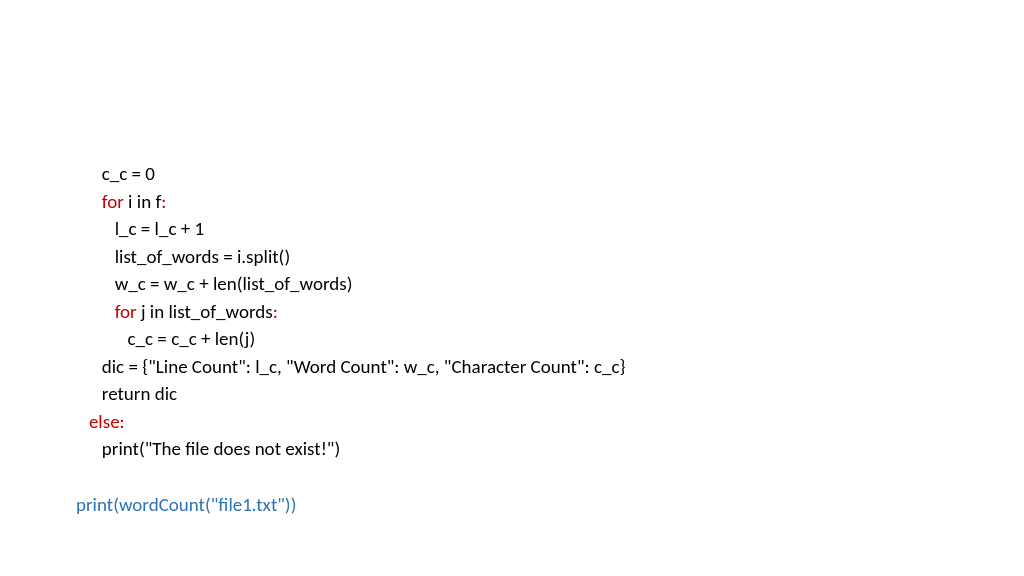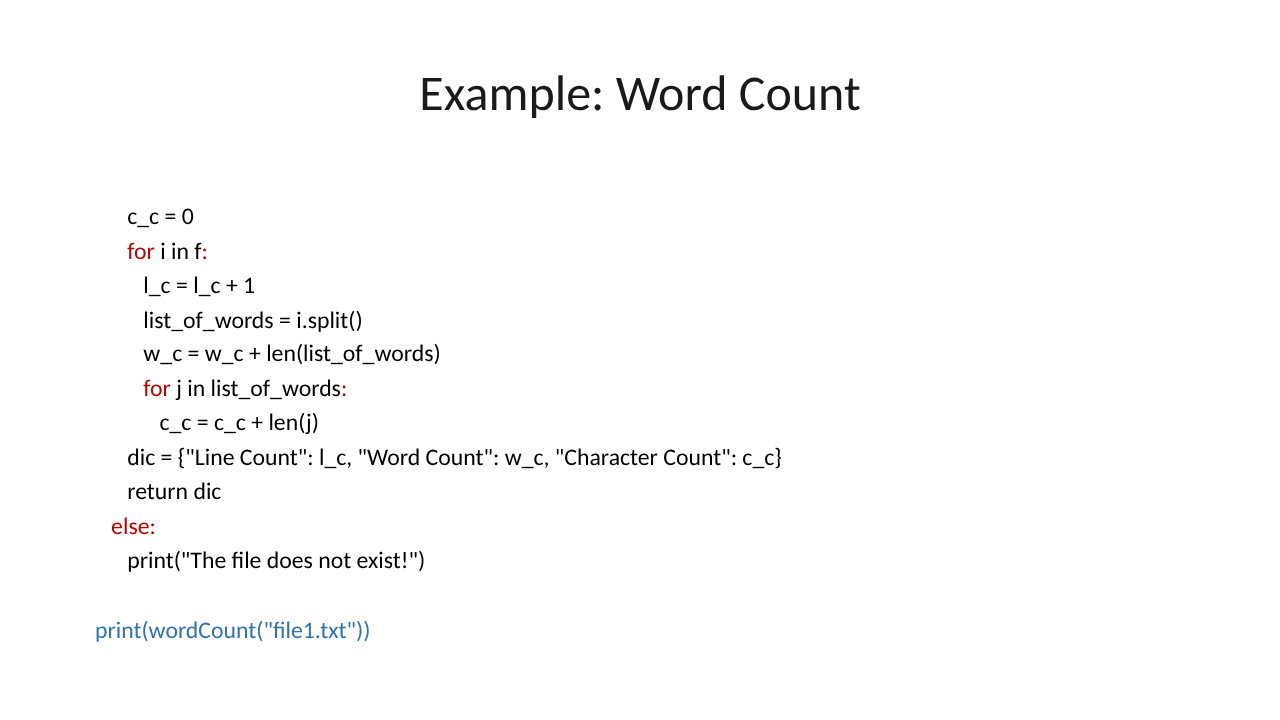--- a/index.html
+++ b/index.html
@@ -36,21 +36,20 @@
     white-space: pre;
     font-family: Calibri, "Segoe UI", Arial, sans-serif;
   }
   .kw { color: #c00000; }
   .call { color: #2e74b5; }
 </style>
 </head>
 <body>
 
 <div class="slide">
-  <div class="title">Example: Word Count</div>
 
   <div class="code"><span>      c_c = 0</span>
 <span class="kw">      for</span><span> i in f</span><span class="kw">:</span>
 <span>         l_c = l_c + 1</span>
 <span>         list_of_words = i.split()</span>
 <span>         w_c = w_c + len(list_of_words)</span>
 <span class="kw">         for</span><span> j in list_of_words</span><span class="kw">:</span>
 <span>            c_c = c_c + len(j)</span>
 <span>      dic = {"Line Count": l_c, "Word Count": w_c, "Character Count": c_c}</span>
 <span>      return dic</span>

